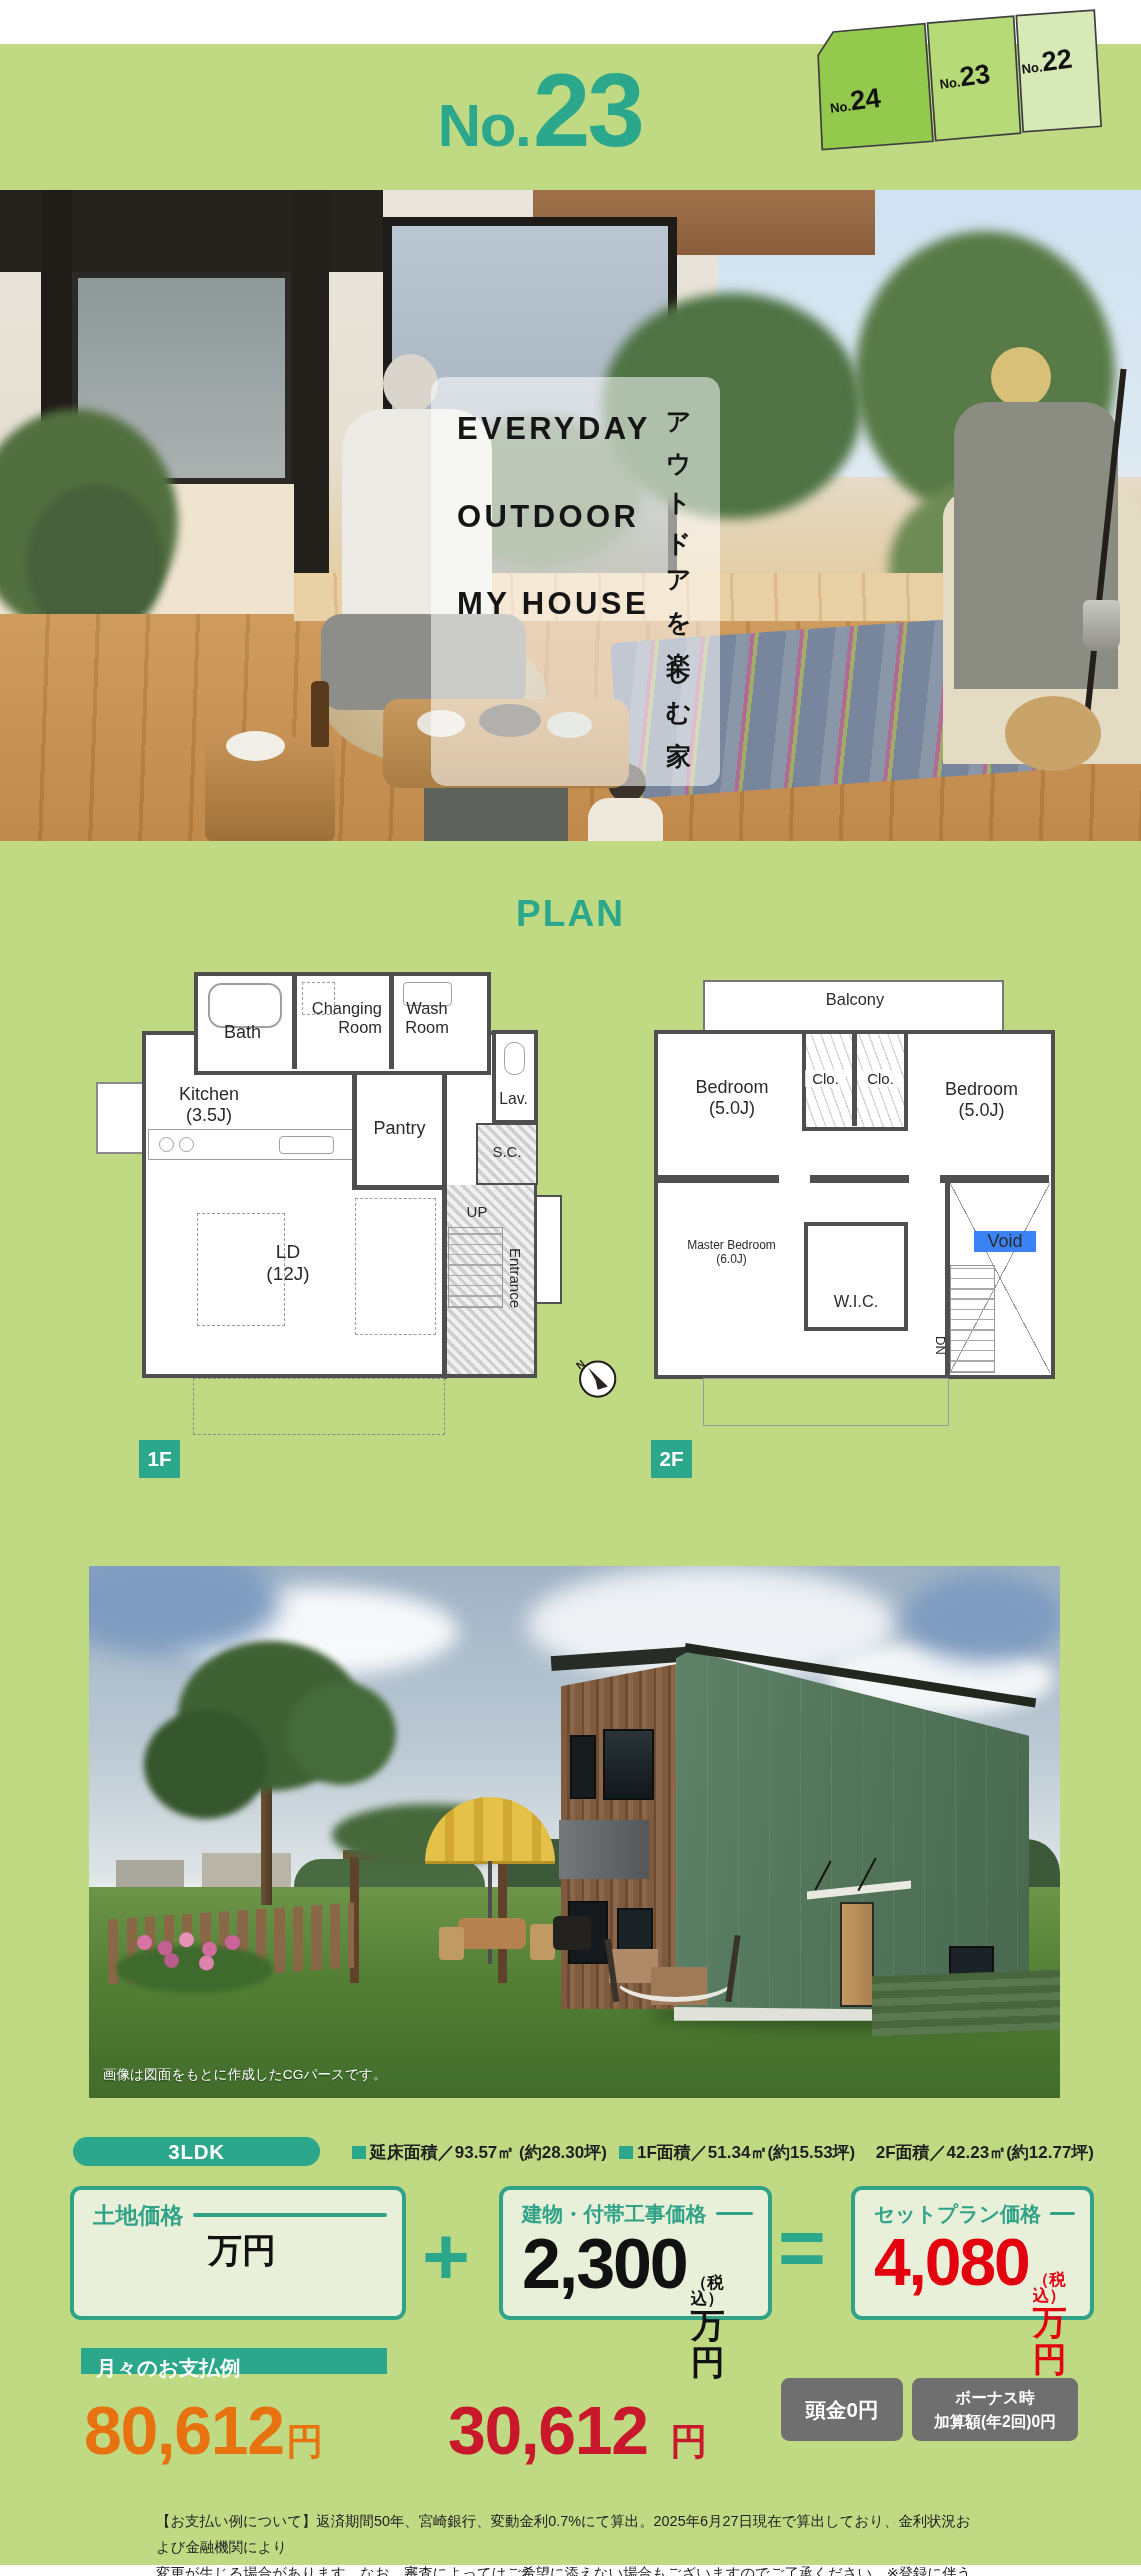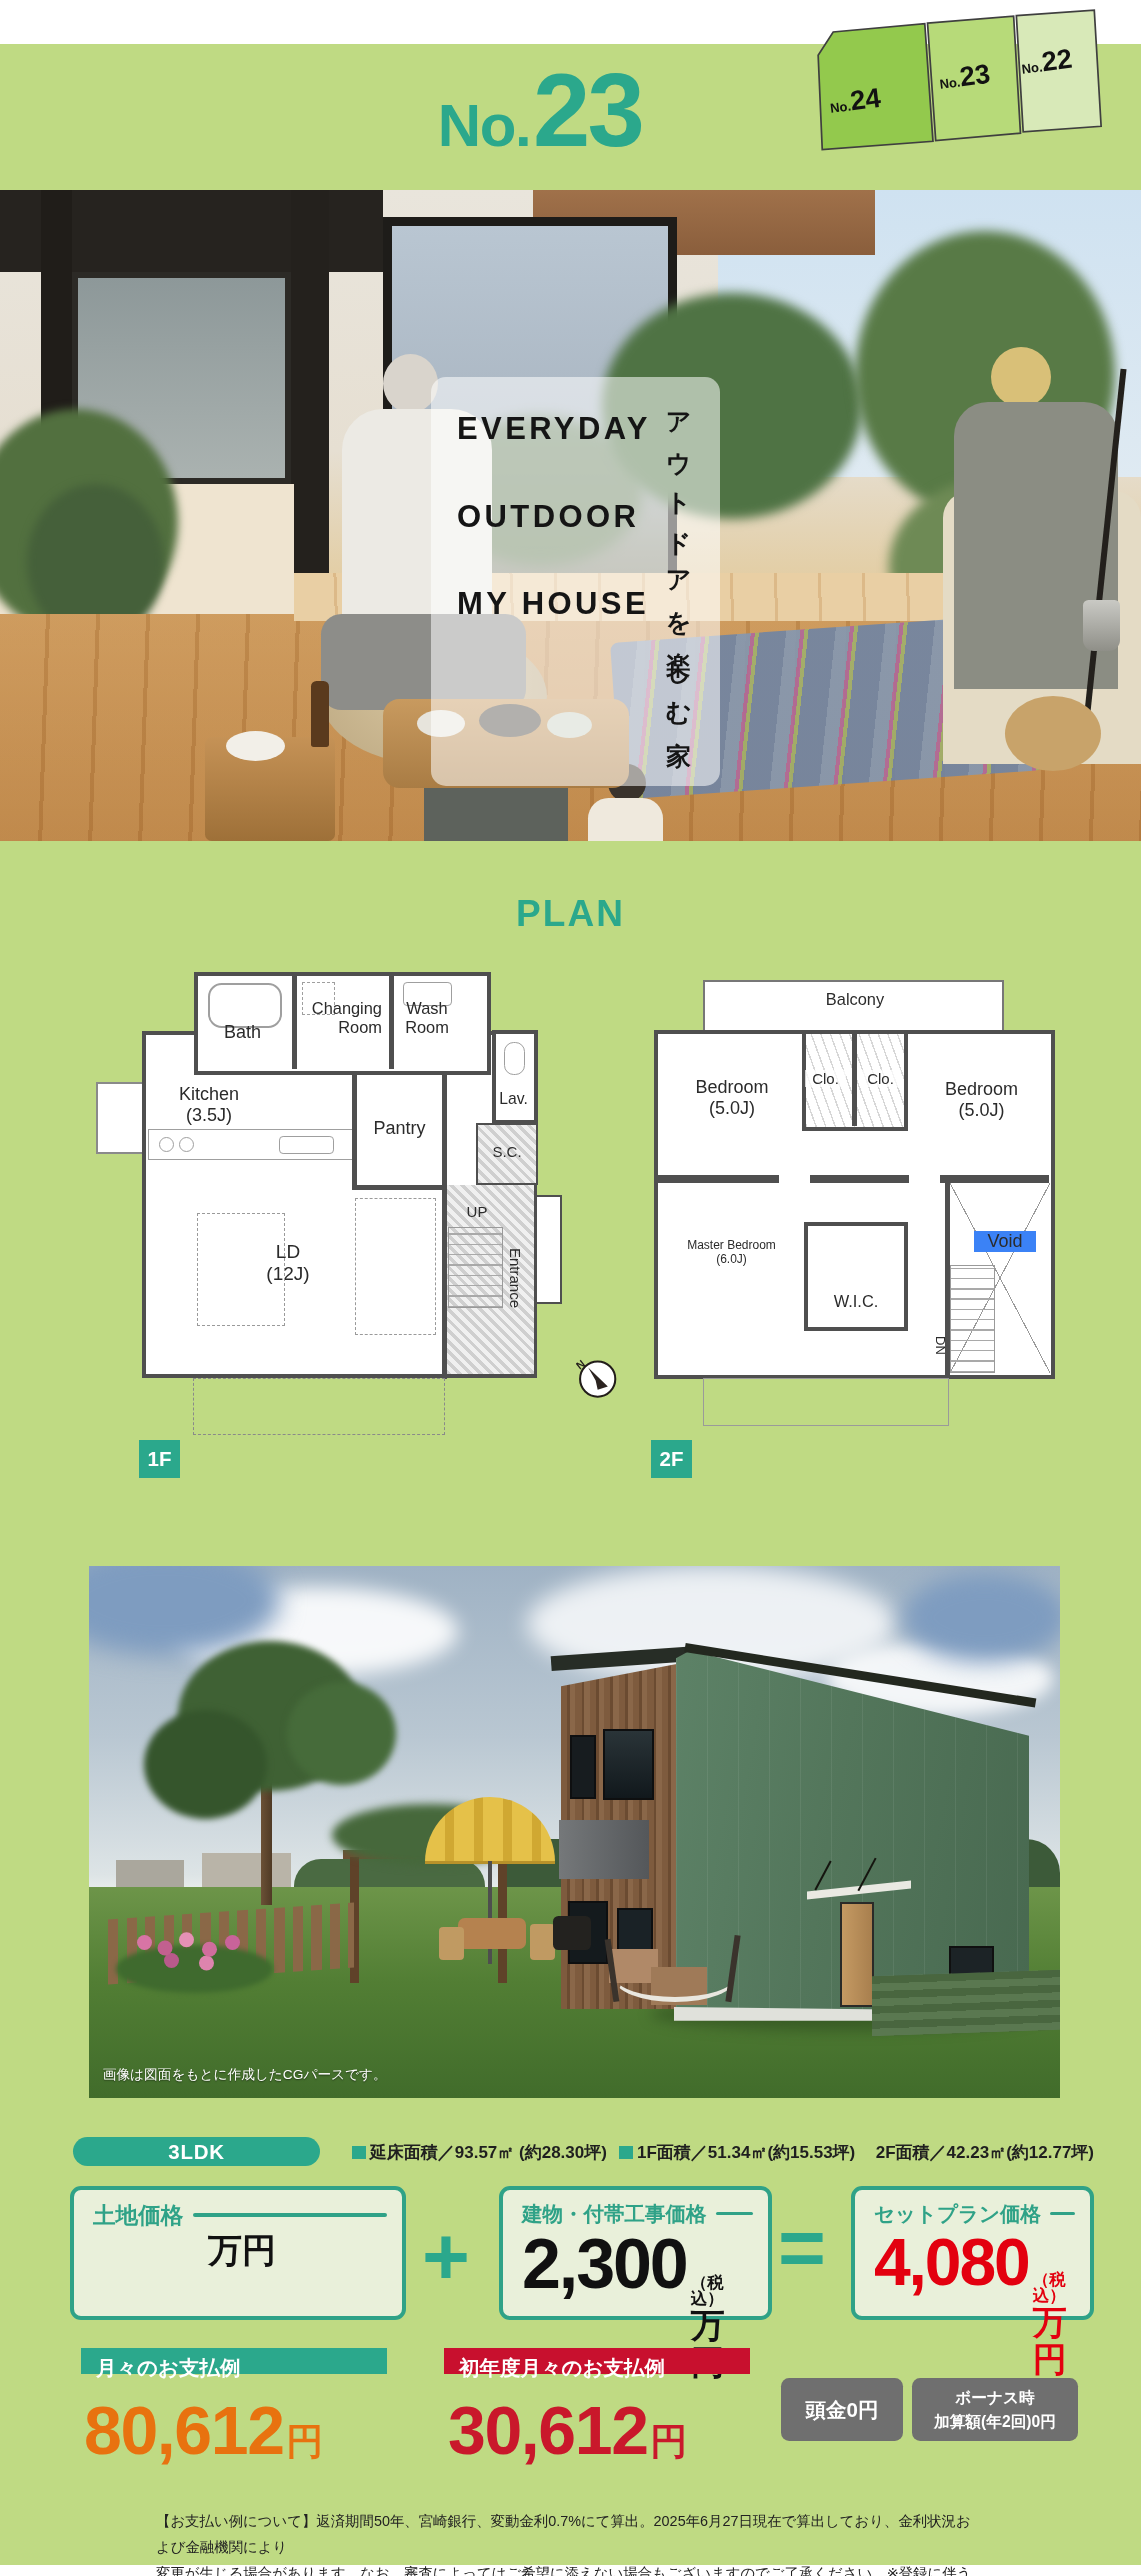--- a/index.html
+++ b/index.html
@@ -351,22 +351,21 @@
           <span class="unit">万円</span>
         </span>
     </div>
   </div>
 
   <div class="paybar" style="left:81px;background:#2ba88c;">月々のお支払例</div>
   <div class="paynum" style="left:84px;top:2396px;color:#e8720f;">
     <span class="n">80,612</span>
       <span class="u">円</span>
   </div>
-  <div class="paybar" style="left:444px;background:#c8102e;">初年度月々のお支払例</div>
-  <div class="paynum" style="left:448px;top:2396px;color:#c9182b;">
+  <div class="paynum" style="left:448px;top:2396px;color:#c9182b;gap:20px;">
     <span class="n">30,612</span>
       <span class="u">円</span>
   </div>
   <div class="graybox" style="left:781px;width:122px;height:63px;font-size:20.5px;font-weight:800;">
     <span>頭金0円</span>
   </div>
   <div class="graybox" style="left:912px;width:166px;height:63px;font-size:15.7px;font-weight:800;line-height:1.5;">
     <span>ボーナス時</span>
     <span>加算額(年2回)0円</span>
   </div>

